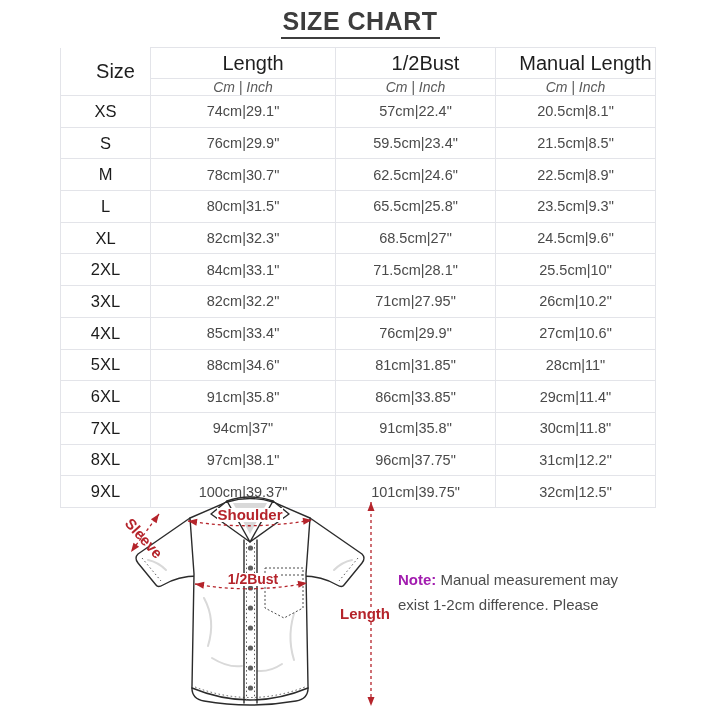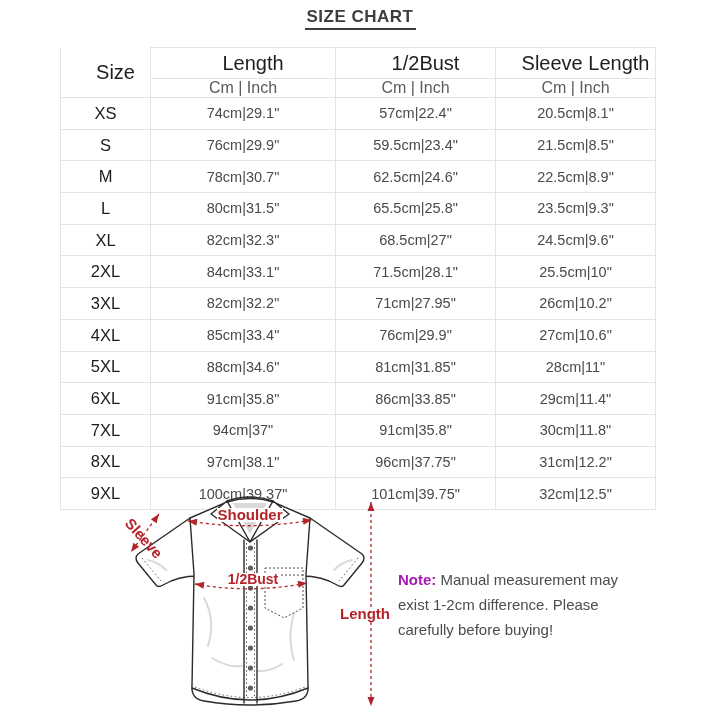--- a/index.html
+++ b/index.html
@@ -3,34 +3,34 @@
 <meta charset="utf-8">
 <style>
   html,body{margin:0;padding:0;}
   body{
     width:720px;height:720px;position:relative;overflow:hidden;
     background:#ffffff;font-family:"Liberation Sans",sans-serif;
     --ann:#b5242b;
   }
   .title-wrap{position:absolute;top:7px;left:0;width:100%;text-align:center;}
   .title-wrap span{
-    font-size:17px;font-weight:bold;color:#3d3d3d;letter-spacing:.5px;
+    font-size:25px;font-weight:bold;color:#3d3d3d;letter-spacing:.5px;
     border-bottom:2.5px solid #3d3d3d;padding:0 2px 2px;
   }
   table.size-chart{
     position:absolute;left:60px;top:47px;width:595px;
     border-collapse:collapse;table-layout:fixed;background:#fff;
   }
   .size-chart th,.size-chart td{
     border:1px solid #e3e4e9;text-align:center;vertical-align:middle;
     font-weight:normal;padding:0;white-space:nowrap;
   }
   .size-chart thead tr.main th{font-size:20px;color:#1e1e1e;height:30px;padding-left:20px;}
   .size-chart thead th.corner{font-size:19px;border-top:none;}
-  .size-chart thead tr.units th{height:14px;font-size:16px;color:#5a5a5a;}
+  .size-chart thead tr.units th{height:14px;font-size:14px;color:#5a5a5a;font-style:italic;}
   .size-chart tbody td{height:30.7px;font-size:14.5px;color:#4a4a4a;text-align:center;}
   .size-chart tbody td.size{font-size:16.5px;color:#1b1b1b;}
   .diagram{position:absolute;left:100px;top:488px;width:300px;height:232px;}
   .shirt-line{stroke:#2b2b2b;stroke-width:1.4;fill:none;stroke-linejoin:round;stroke-linecap:round;}
   .shirt-fill{fill:#ffffff;}
   .crease{stroke:#d9d9d9;stroke-width:2;fill:none;stroke-linecap:round;}
   .stitch{stroke:#5c5c5c;stroke-width:1;fill:none;stroke-dasharray:1.5,2.6;}
   .ann-line{stroke:var(--ann);stroke-width:1.3;fill:none;stroke-dasharray:3,3;}
   .ann-head{fill:var(--ann);stroke:none;}
   .ann-text{fill:var(--ann);font-weight:600;font-family:"Liberation Sans",sans-serif;}
@@ -52,21 +52,21 @@
     <col style="width:90px">
       <col style="width:185px">
       <col style="width:160px">
       <col style="width:160px">
   </colgroup>
   <thead>
     <tr class="main">
       <th class="corner" rowspan="2">Size</th>
       <th>Length</th>
       <th>1/2Bust</th>
-      <th>Sleeve Length</th>
+      <th>Manual Length</th>
     </tr>
     <tr class="units">
       <th>Cm | Inch</th>
       <th>Cm | Inch</th>
       <th>Cm | Inch</th>
     </tr>
   </thead>
   <tbody>
       <tr>
         <td class="size">XS</td>
@@ -211,14 +211,13 @@
     <polygon class="ann-head" points="0,0 9,3.5 9,-3.5" transform="translate(271,14) rotate(90)"></polygon>
     <polygon class="ann-head" points="0,0 9,3.5 9,-3.5" transform="translate(271,218) rotate(270)"></polygon>
     <rect x="248" y="119" width="42" height="15" fill="#ffffff"></rect>
     <text class="ann-text" x="290" y="131" font-size="15" text-anchor="end">Length</text>
   </g>
 </svg>
 
 <div class="note">
   <div><b>Note:</b> <span>Manual measurement may</span></div>
   <div>exist 1-2cm difference. Please</div>
-  <div>carefully before buying!</div>
 </div>
 
 </body></html>

